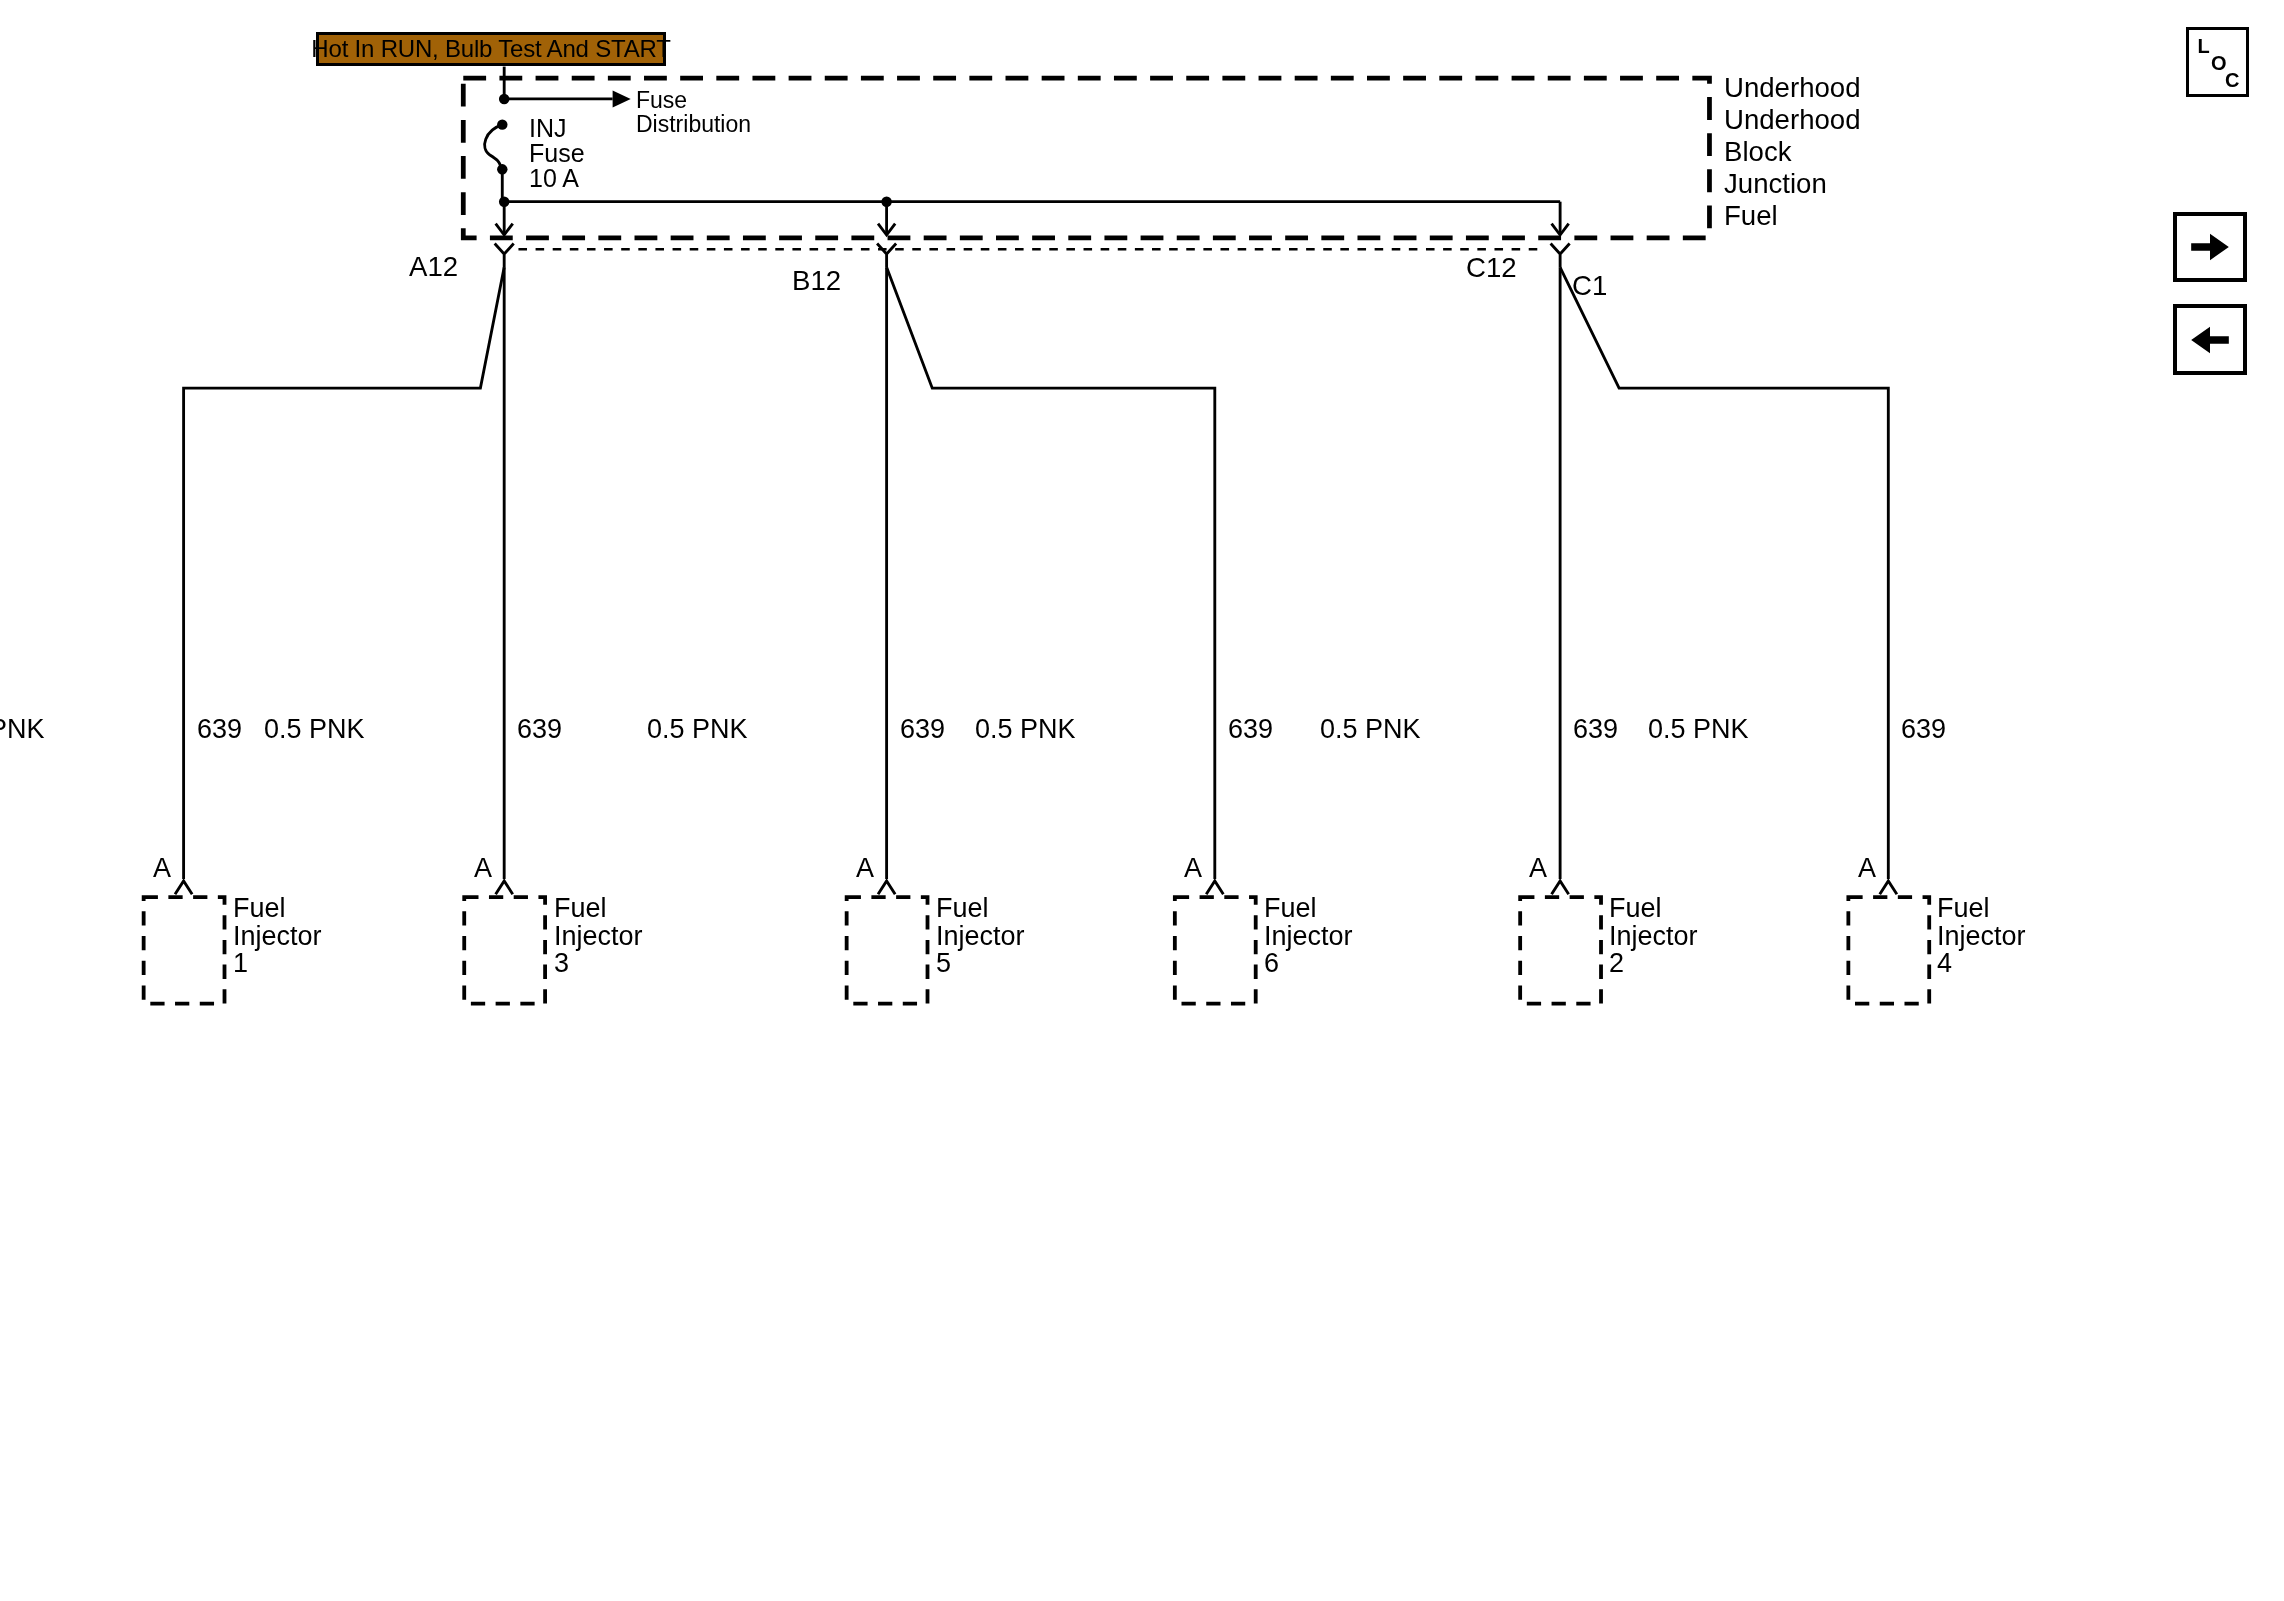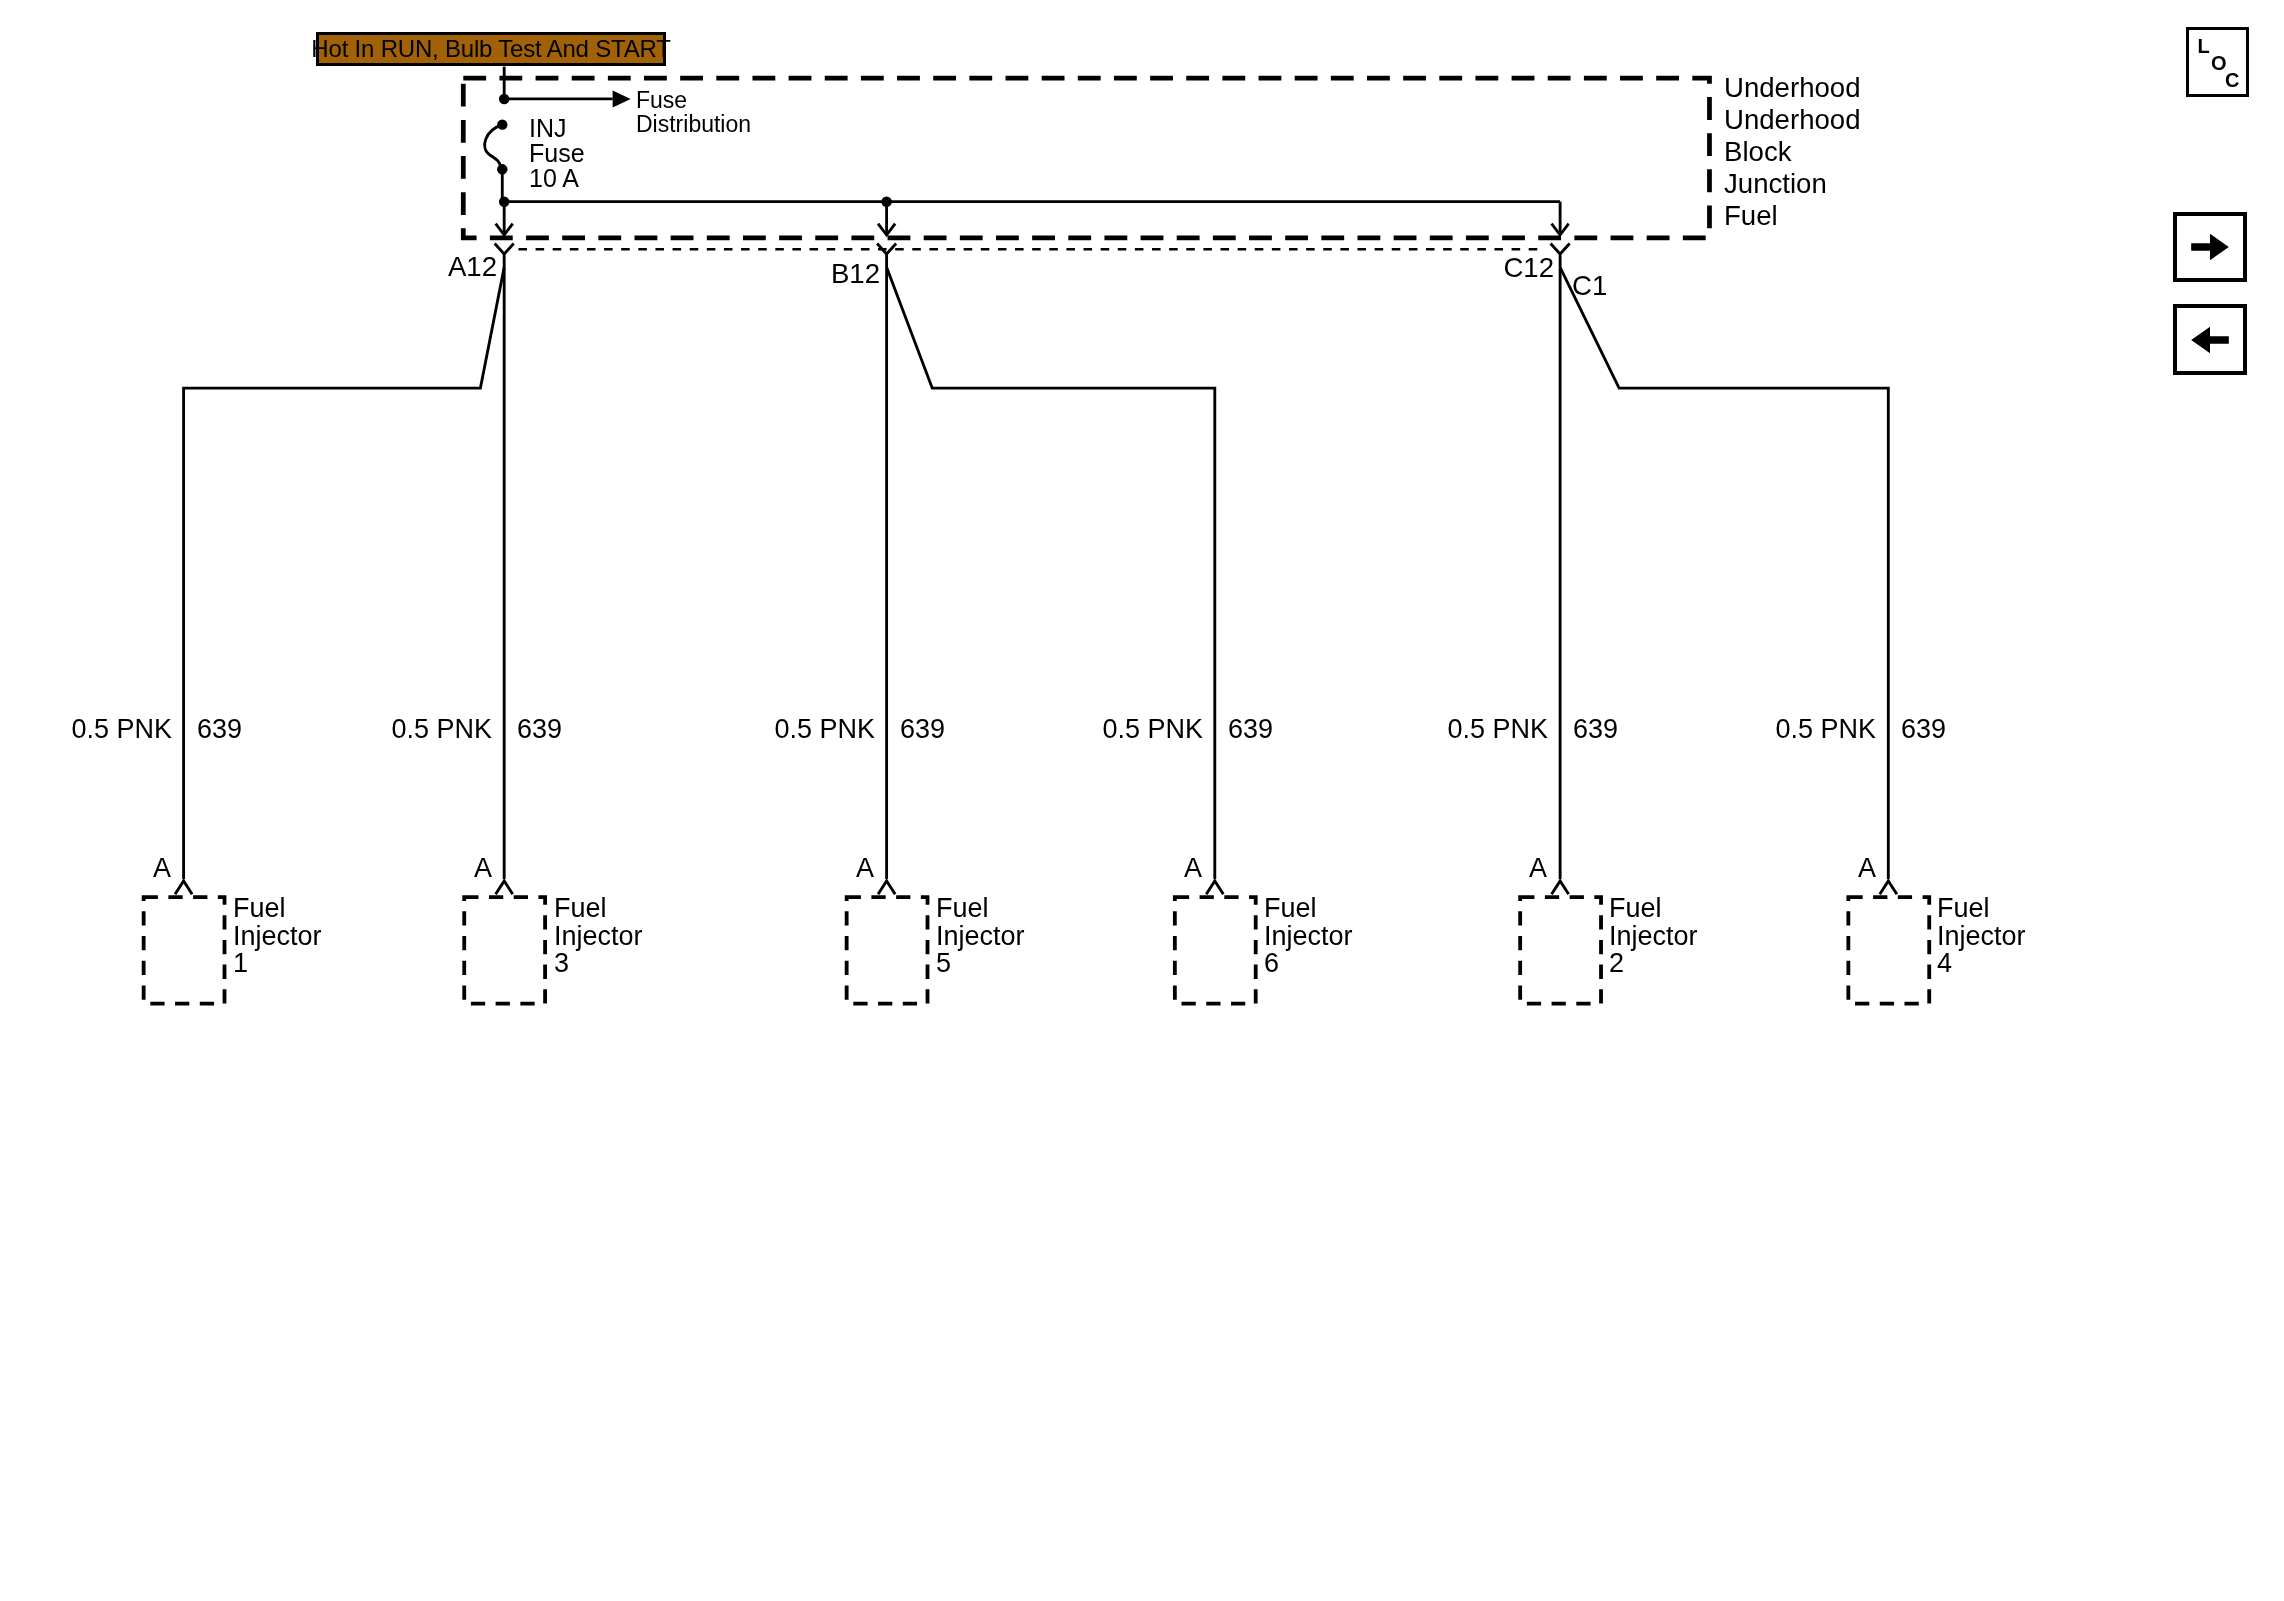--- a/index.html
+++ b/index.html
@@ -2,21 +2,21 @@
 <html style="font-size:15px"><head>
 <meta charset="utf-8">
 <style>
   html,body{margin:0;padding:0;background:#ffffff;}
   .stage{
     position:relative;width:2285px;height:1602px;background:#ffffff;
     font-family:"Liberation Sans",sans-serif;color:#000;overflow:hidden;
   }
   .art{position:absolute;left:0;top:0;}
   .t{position:absolute;white-space:nowrap;line-height:1;}
-  .r{text-align:right;}
+  .r{}
   .banner{
     left:316px;top:32px;width:350px;height:34px;border:3.8px solid #000;
     box-sizing:border-box;display:flex;align-items:center;justify-content:center;
     font-size:24px;letter-spacing:-0.2px;background:#a16207;
   }
   .jb-name{left:1724px;top:72px;font-size:27.6px;line-height:32px;}
   .fuse-label{left:529px;top:116px;font-size:25px;line-height:25px;}
   .pwr-label{left:636px;top:88px;font-size:23px;line-height:24px;}
   .conn{font-size:27.6px;}
   .wirelbl{font-size:27px;top:716px;}
@@ -112,21 +112,21 @@
     <div>Fuse</div>
     <div>10 A</div>
   </div>
 
   <div class="t pwr-label">
     <div>Fuse</div>
     <div>Distribution</div>
   </div>
 
   <div class="t conn r" style="left:409px;top:253px;width:88px;">A12</div>
-  <div class="t conn r" style="left:792px;top:260px;width:88px;">B12</div>
+  <div class="t conn r" style="left:792px;top:267px;width:88px;">B12</div>
   <div class="t conn r" style="left:1466px;top:254px;width:88px;">C12</div>
   <div class="t conn" style="left:1572px;top:272px;">C1</div>
 
   <div class="t wirelbl r" style="left:-56px;width:228px;">0.5 PNK</div>
   <div class="t wirelbl" style="left:197px;">639</div>
   <div class="t wirelbl r" style="left:264px;width:228px;">0.5 PNK</div>
   <div class="t wirelbl" style="left:517px;">639</div>
   <div class="t wirelbl r" style="left:647px;width:228px;">0.5 PNK</div>
   <div class="t wirelbl" style="left:900px;">639</div>
   <div class="t wirelbl r" style="left:975px;width:228px;">0.5 PNK</div>

